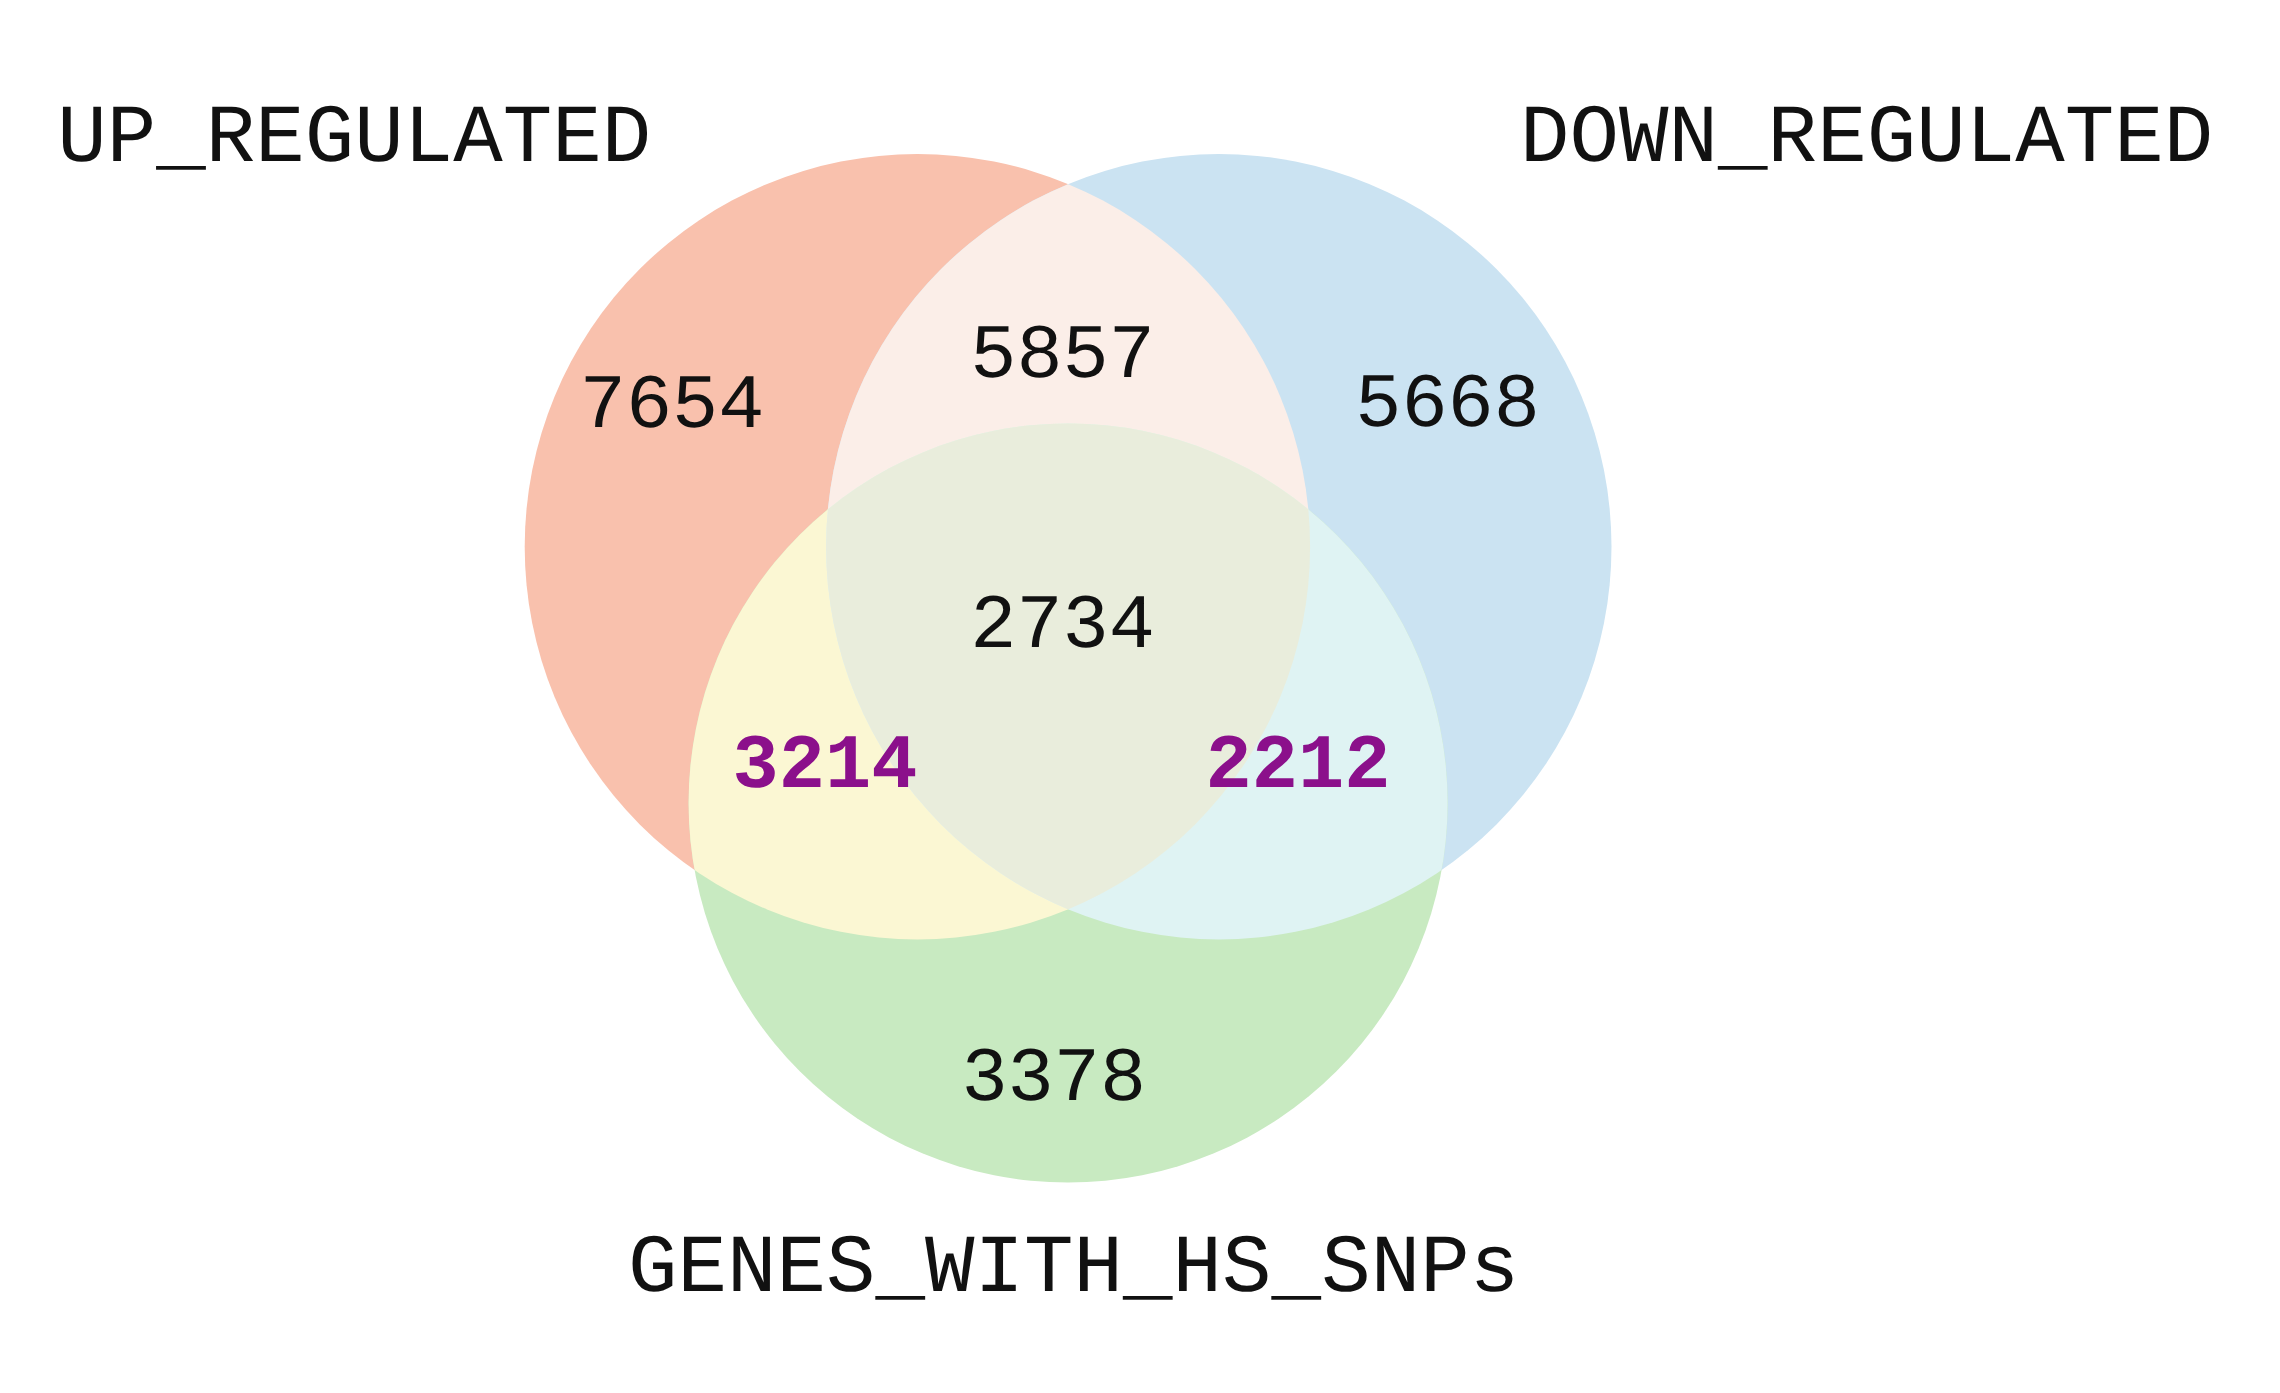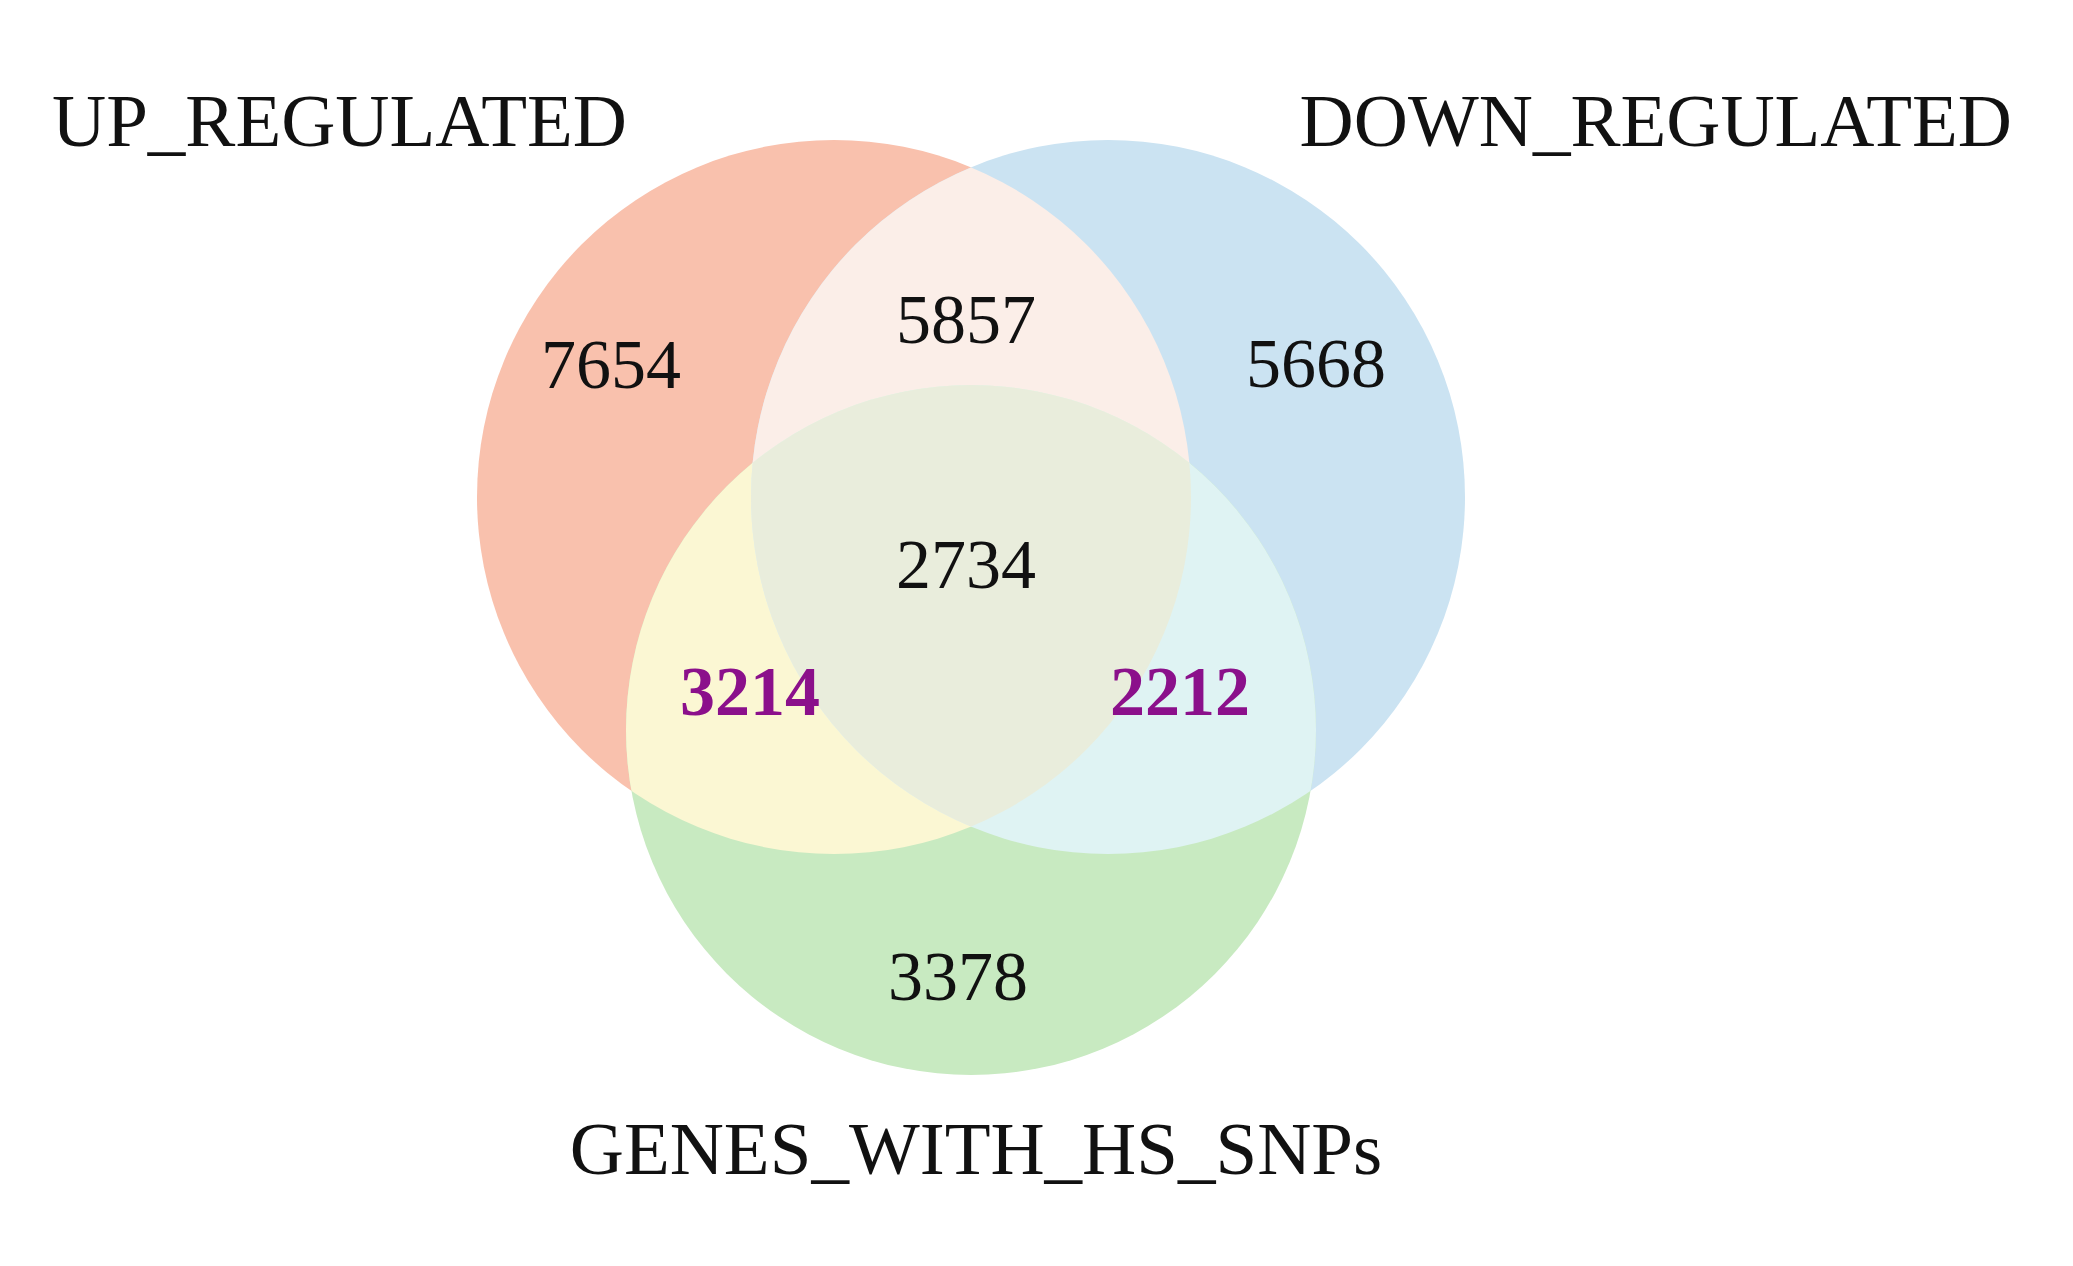--- a/index.html
+++ b/index.html
@@ -1,19 +1,19 @@
 <!DOCTYPE html>
 <html><head>
 <meta charset="utf-8">
 <style>
   html, body { margin: 0; padding: 0; background: #ffffff; }
   .figure {
     width: 2073px; height: 1266px; background: #ffffff;
     position: relative; overflow: hidden;
-    font-family: Liberation Serif, serif;
+    font-family: Liberation Mono, monospace;
   }
   svg { display: block; }
   .set-label { font-size: 75px; font-weight: normal; }
   .count { font-size: 70px; font-weight: normal; }
   .count-bold { font-size: 70px; font-weight: bold; }
 </style>
 </head>
 <body>
 
 <div class="figure">

